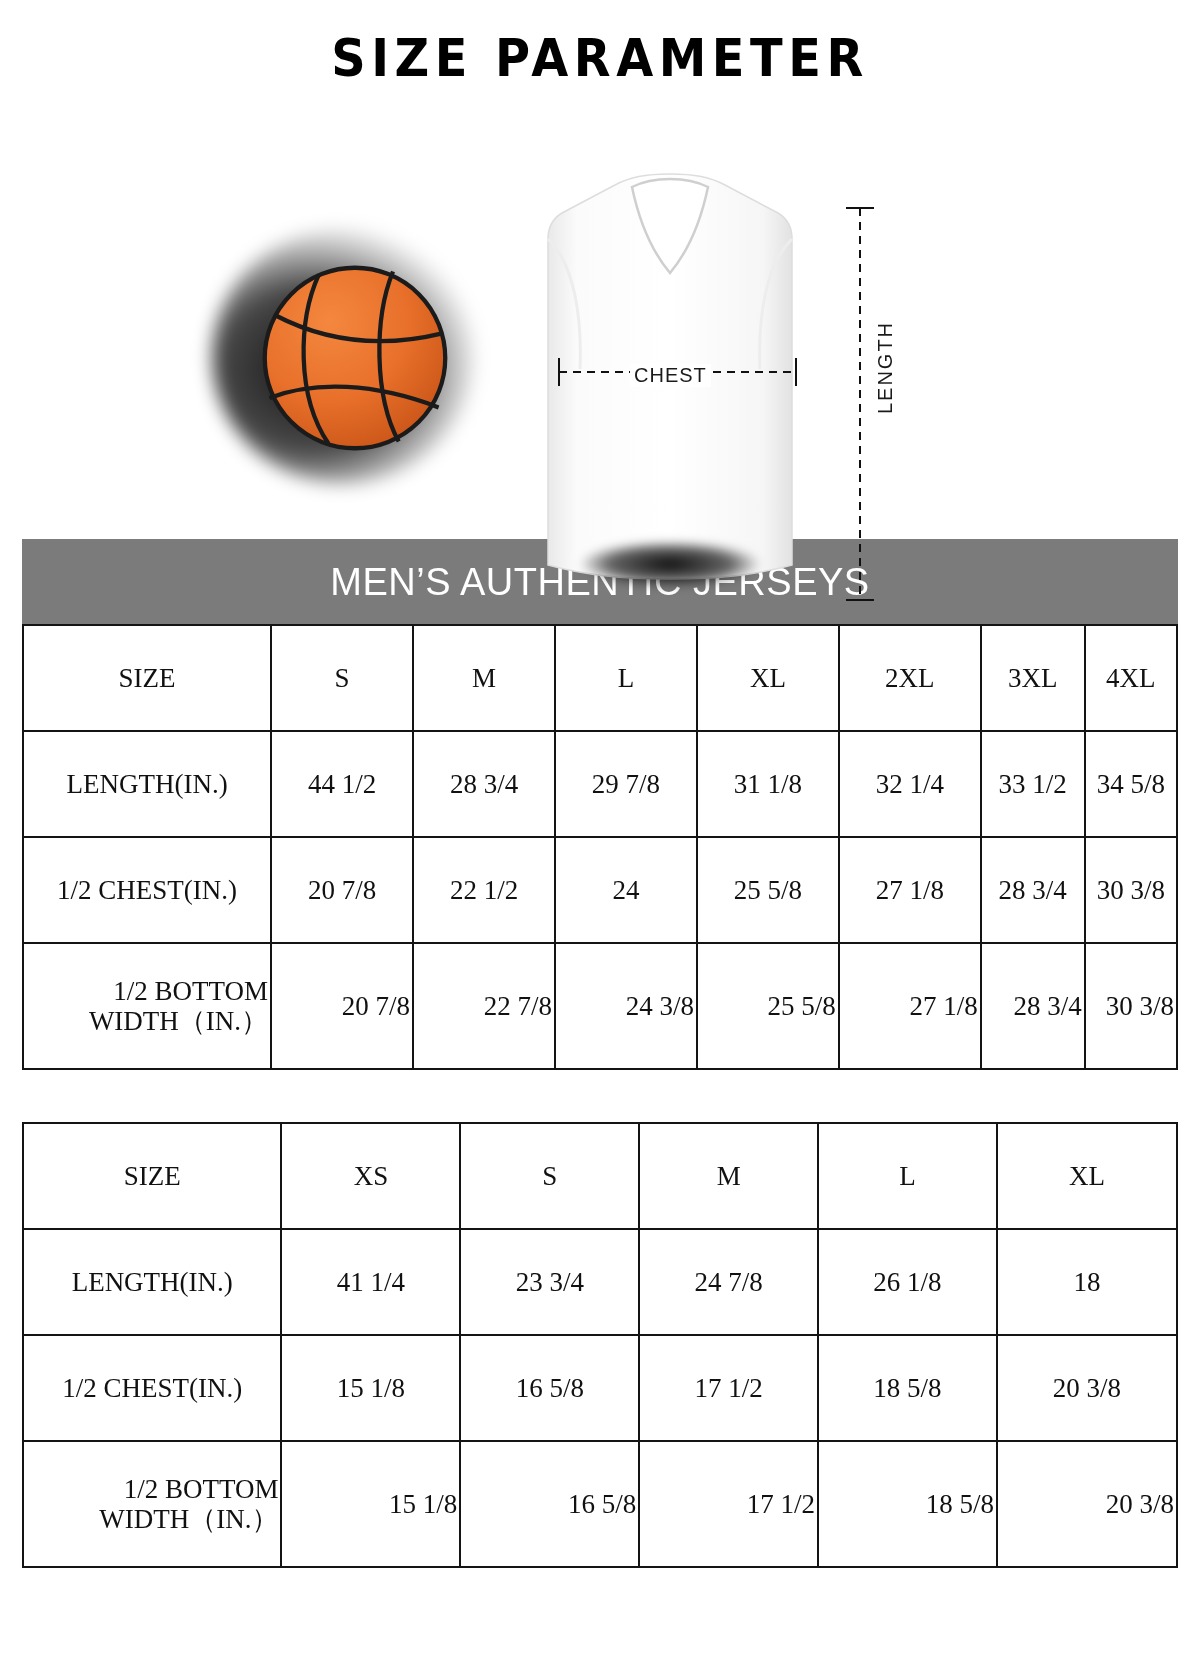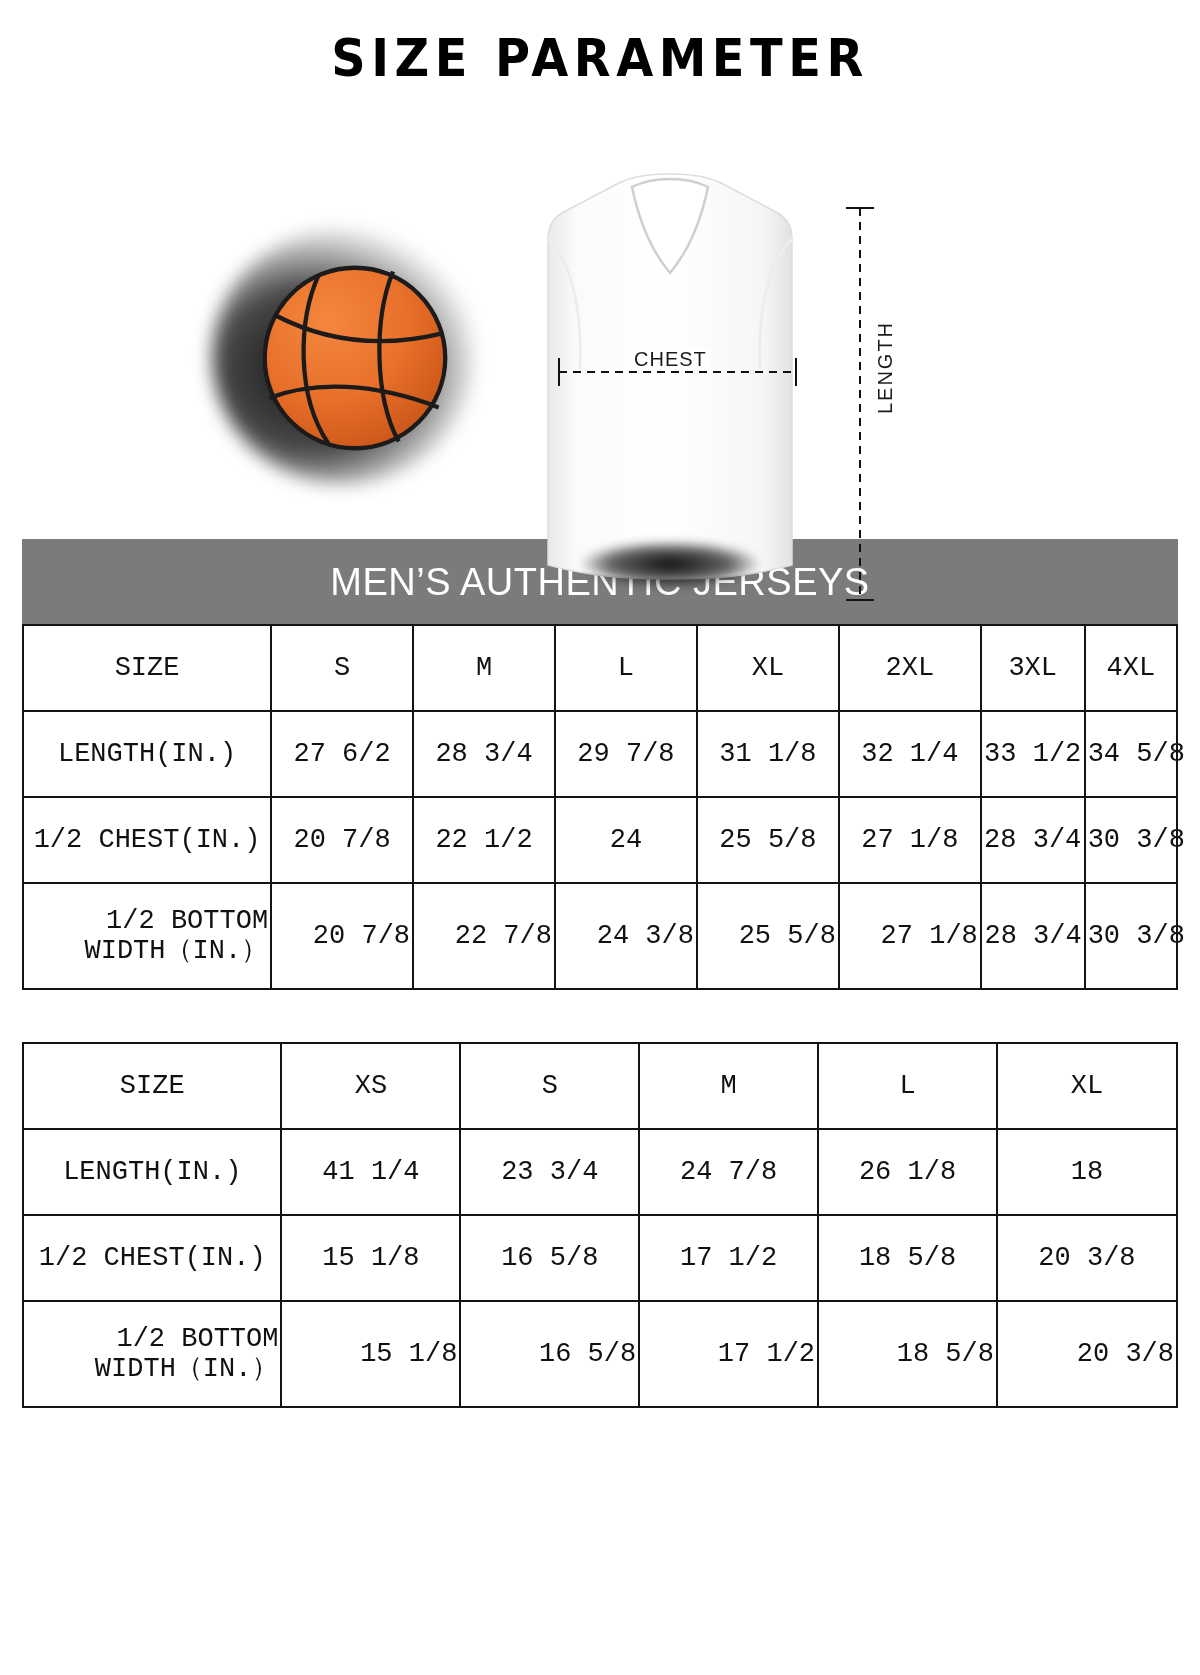--- a/index.html
+++ b/index.html
@@ -91,21 +91,21 @@
   .chest-line {
     position: absolute;
     left: 555px;
     top: 268px;
     width: 245px;
     height: 40px;
   }
   .chest-label {
     position: absolute;
     left: 630px;
-    top: 264px;
+    top: 280px;
     background: #fff;
     font-size: 20px;
     letter-spacing: 1px;
     color: #1a1a1a;
     padding: 0 4px;
     font-family: "Liberation Sans", sans-serif;
   }
 
   
   .length-line {
@@ -149,22 +149,22 @@
     width: 100%;
     border-collapse: collapse;
     table-layout: fixed;
   }
   table.size td {
     border: 2px solid #141414;
     text-align: center;
     font-size: 27px;
     color: #111;
     height: 68px;
-    padding: 8px 2px;
-    font-family: Liberation Mono, monospace;
+    padding: 18px 2px;
+    font-family: Liberation Serif, serif;
     white-space: nowrap;
   }
   table.size td.rowlabel {
     font-size: 27px;
     text-align: center;
   }
   table.size tr.tall td { height: 88px; text-align: right; }
   .two-line {
     display: block;
     line-height: 1.12;
@@ -282,21 +282,21 @@
           <td>S</td>
           <td>M</td>
           <td>L</td>
           <td>XL</td>
           <td>2XL</td>
           <td>3XL</td>
           <td>4XL</td>
         </tr>
         <tr>
           <td class="rowlabel">LENGTH(IN.)</td>
-          <td>27 6/2</td>
+          <td>44 1/2</td>
           <td>28 3/4</td>
           <td>29 7/8</td>
           <td>31 1/8</td>
           <td>32 1/4</td>
           <td>33 1/2</td>
           <td>34 5/8</td>
         </tr>
         <tr>
           <td class="rowlabel">1/2 CHEST(IN.)</td>
           <td>20 7/8</td>

